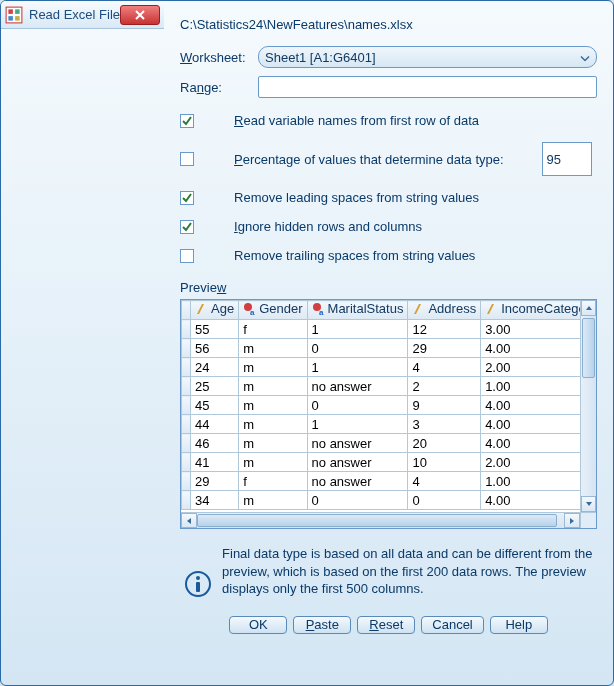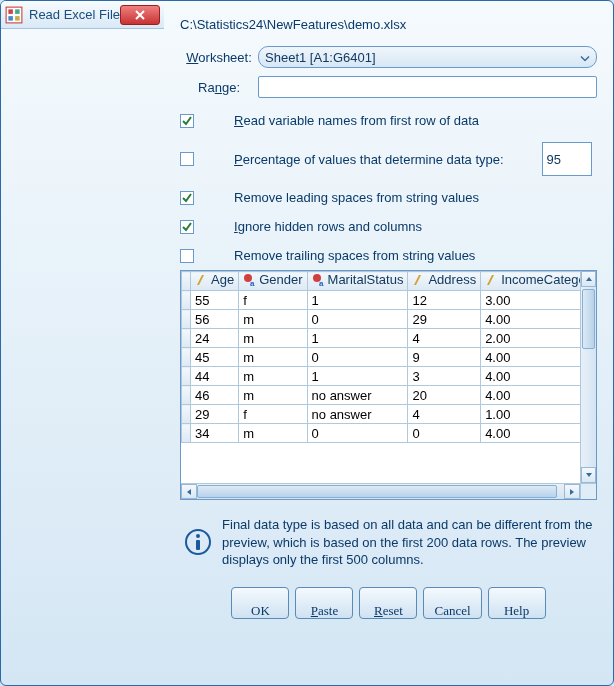--- a/index.html
+++ b/index.html
@@ -66,21 +66,20 @@
     font-size: 13px;
   }
   .field-row {
     display: flex;
     align-items: center;
     margin-bottom: 8px;
   }
   .field-label {
     width: 78px;
     color: #0a3a6a;
-    text-align: center;
   }
   .underline { text-decoration: underline; }
   .combo {
     flex: 1;
     height: 22px;
     background: linear-gradient(#f0f6fb, #d6e7f4);
     border: 1px solid #6a9acc;
     border-radius: 10px;
     display: flex;
     align-items: center;
@@ -243,21 +242,21 @@
     border-radius: 2px;
     cursor: pointer;
   }
   .hscroll .corner {
     width: 16px; height: 100%;
     background: #e0ecf6;
     border-left: 1px solid #b0c8dc;
   }
   .info-row {
     display: flex;
-    align-items: center;
+    align-items: flex-end;
     margin: 16px 4px 0 4px;
     color: #0a3a6a;
     line-height: 1.35;
   }
   .info-icon {
     width: 28px; height: 28px;
     margin-right: 10px;
     flex-shrink: 0;
   }
   .button-row {
@@ -266,24 +265,24 @@
     gap: 6px;
     margin: 18px 0 6px 0;
   }
   .btn {
     min-width: 58px;
     height: 18px;
     background: linear-gradient(#f4f9fd, #cfe2f2);
     border: 1px solid #5a8ab8;
     border-radius: 4px;
     color: #0a3a6a;
-    font-family: Liberation Serif, serif;
-    font-size: 13px;
-    cursor: pointer;
-    padding: 15px 10px;
+    font-family: Liberation Sans, sans-serif;
+    font-size: 13px;
+    cursor: pointer;
+    padding: 0 10px;
   }
 </style>
 </head>
 <body>
 
 <div class="window">
 
   <div class="titlebar">
     <span class="app-icon">
       <svg viewBox="0 0 16 16">
@@ -297,21 +296,21 @@
     <span class="title">Read Excel File</span>
     <div class="close-btn">
       <svg viewBox="0 0 12 12">
           <path d="M2 2 L10 10 M10 2 L2 10" stroke="#fff" stroke-width="2"></path>
         </svg>
     </div>
   </div>
 
   <div class="content">
 
-    <div class="filepath">C:\Statistics24\NewFeatures\demo.xlsx</div>
+    <div class="filepath">C:\Statistics24\NewFeatures\names.xlsx</div>
 
     <div class="field-row">
       <span class="field-label"><span class="underline">W</span>orksheet:</span>
       <div class="combo">
         <span>Sheet1 [A1:G6401]</span>
         <span class="arrow">
           <svg width="10" height="6" viewBox="0 0 10 6">
               <path d="M1 1 L5 5 L9 1" fill="none" stroke="#3a6a9a" stroke-width="1.5"></path>
             </svg>
         </span>
@@ -358,20 +357,21 @@
       <span><span class="underline">I</span><span>gnore hidden rows and columns</span></span>
     </div>
 
     <div class="check-row">
       <span class="checkbox">
         
       </span>
       <span>Remove trailing spaces from string values</span>
     </div>
 
+    <div class="preview-label">Previe<span class="underline">w</span></div>
 
     <div class="preview-wrap">
       <div class="preview-scroll">
         <div class="table-area">
           <table>
             <thead>
               <tr id="header-row">
                   <th class="rowhead"></th>
                   <th><span class="col-icon"><svg width="14" height="14" viewBox="0 0 14 14">
                         <path d="M2 12 L7 2 L9 2 L4 12 Z" fill="#d4a030"></path>
@@ -412,20 +412,28 @@
                 <tr>
                   <td class="rowhead"></td>
                   <td>24</td>
                   <td>m</td>
                   <td>1</td>
                   <td>4</td>
                   <td>2.00</td>
                 </tr>
                 <tr>
                   <td class="rowhead"></td>
+                  <td>25</td>
+                  <td>m</td>
+                  <td>no answer</td>
+                  <td>2</td>
+                  <td>1.00</td>
+                </tr>
+                <tr>
+                  <td class="rowhead"></td>
                   <td>45</td>
                   <td>m</td>
                   <td>0</td>
                   <td>9</td>
                   <td>4.00</td>
                 </tr>
                 <tr>
                   <td class="rowhead"></td>
                   <td>44</td>
                   <td>m</td>
@@ -433,20 +441,28 @@
                   <td>3</td>
                   <td>4.00</td>
                 </tr>
                 <tr>
                   <td class="rowhead"></td>
                   <td>46</td>
                   <td>m</td>
                   <td>no answer</td>
                   <td>20</td>
                   <td>4.00</td>
+                </tr>
+                <tr>
+                  <td class="rowhead"></td>
+                  <td>41</td>
+                  <td>m</td>
+                  <td>no answer</td>
+                  <td>10</td>
+                  <td>2.00</td>
                 </tr>
                 <tr>
                   <td class="rowhead"></td>
                   <td>29</td>
                   <td>f</td>
                   <td>no answer</td>
                   <td>4</td>
                   <td>1.00</td>
                 </tr>
                 <tr>

